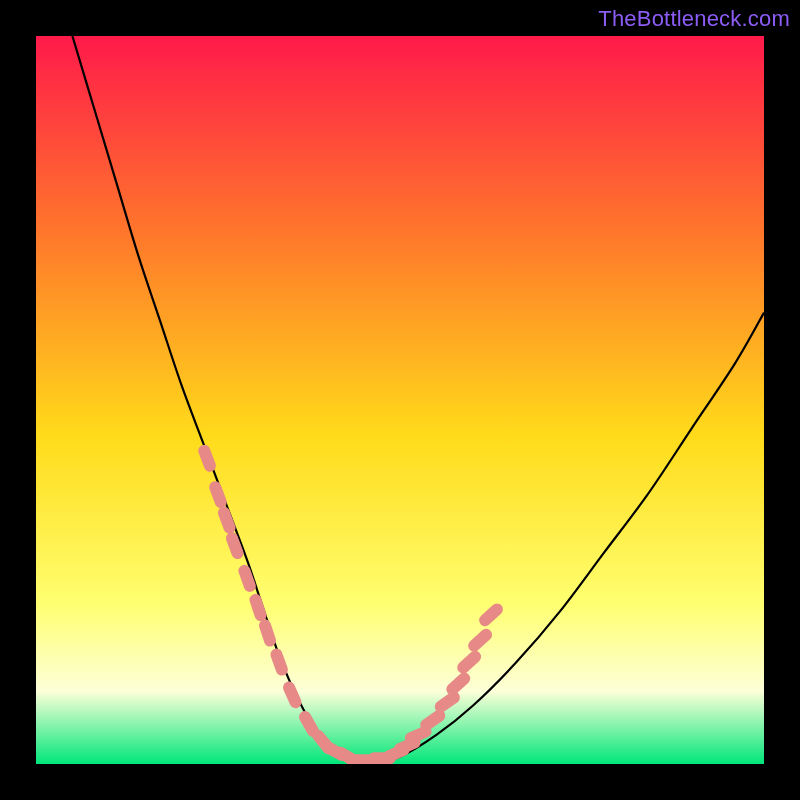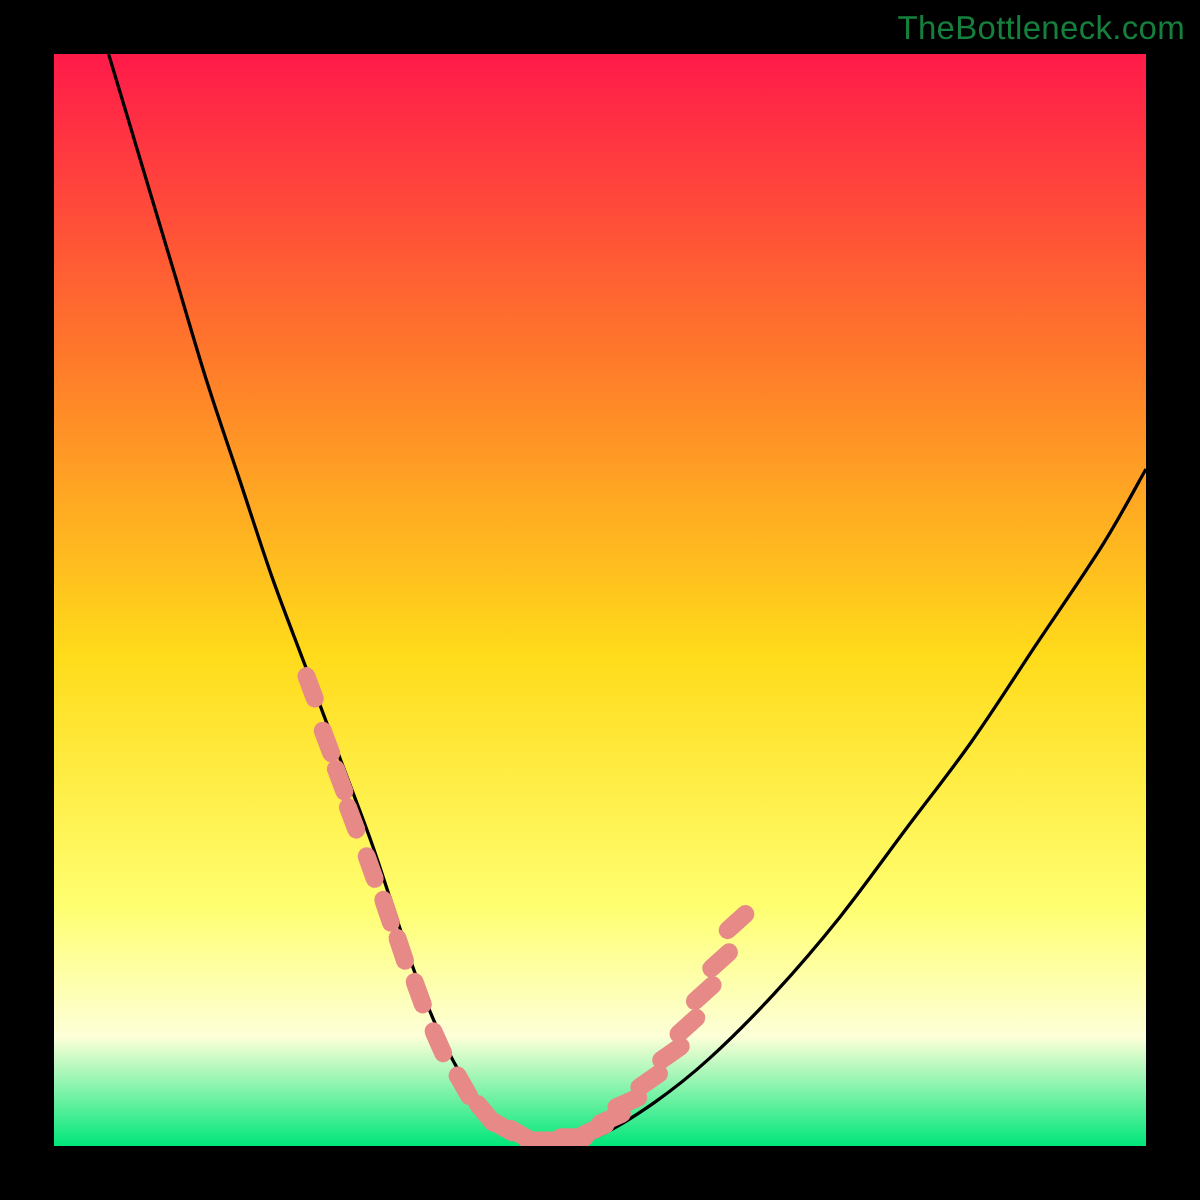--- a/index.html
+++ b/index.html
@@ -24,21 +24,21 @@
     top: 36px;
     left: 36px;
     width: 728px;
     height: 728px;
     overflow: hidden;
   }
   .attribution {
     position: absolute;
     top: 6px;
     right: 10px;
-    color: #15803d;
+    color: #8b5cf6;
     font-size: 22px;
     font-weight: 500;
     letter-spacing: 0.2px;
   }
   svg { display: block; }
 </style>
 </head>
 <body>
 
 <div class="frame">

